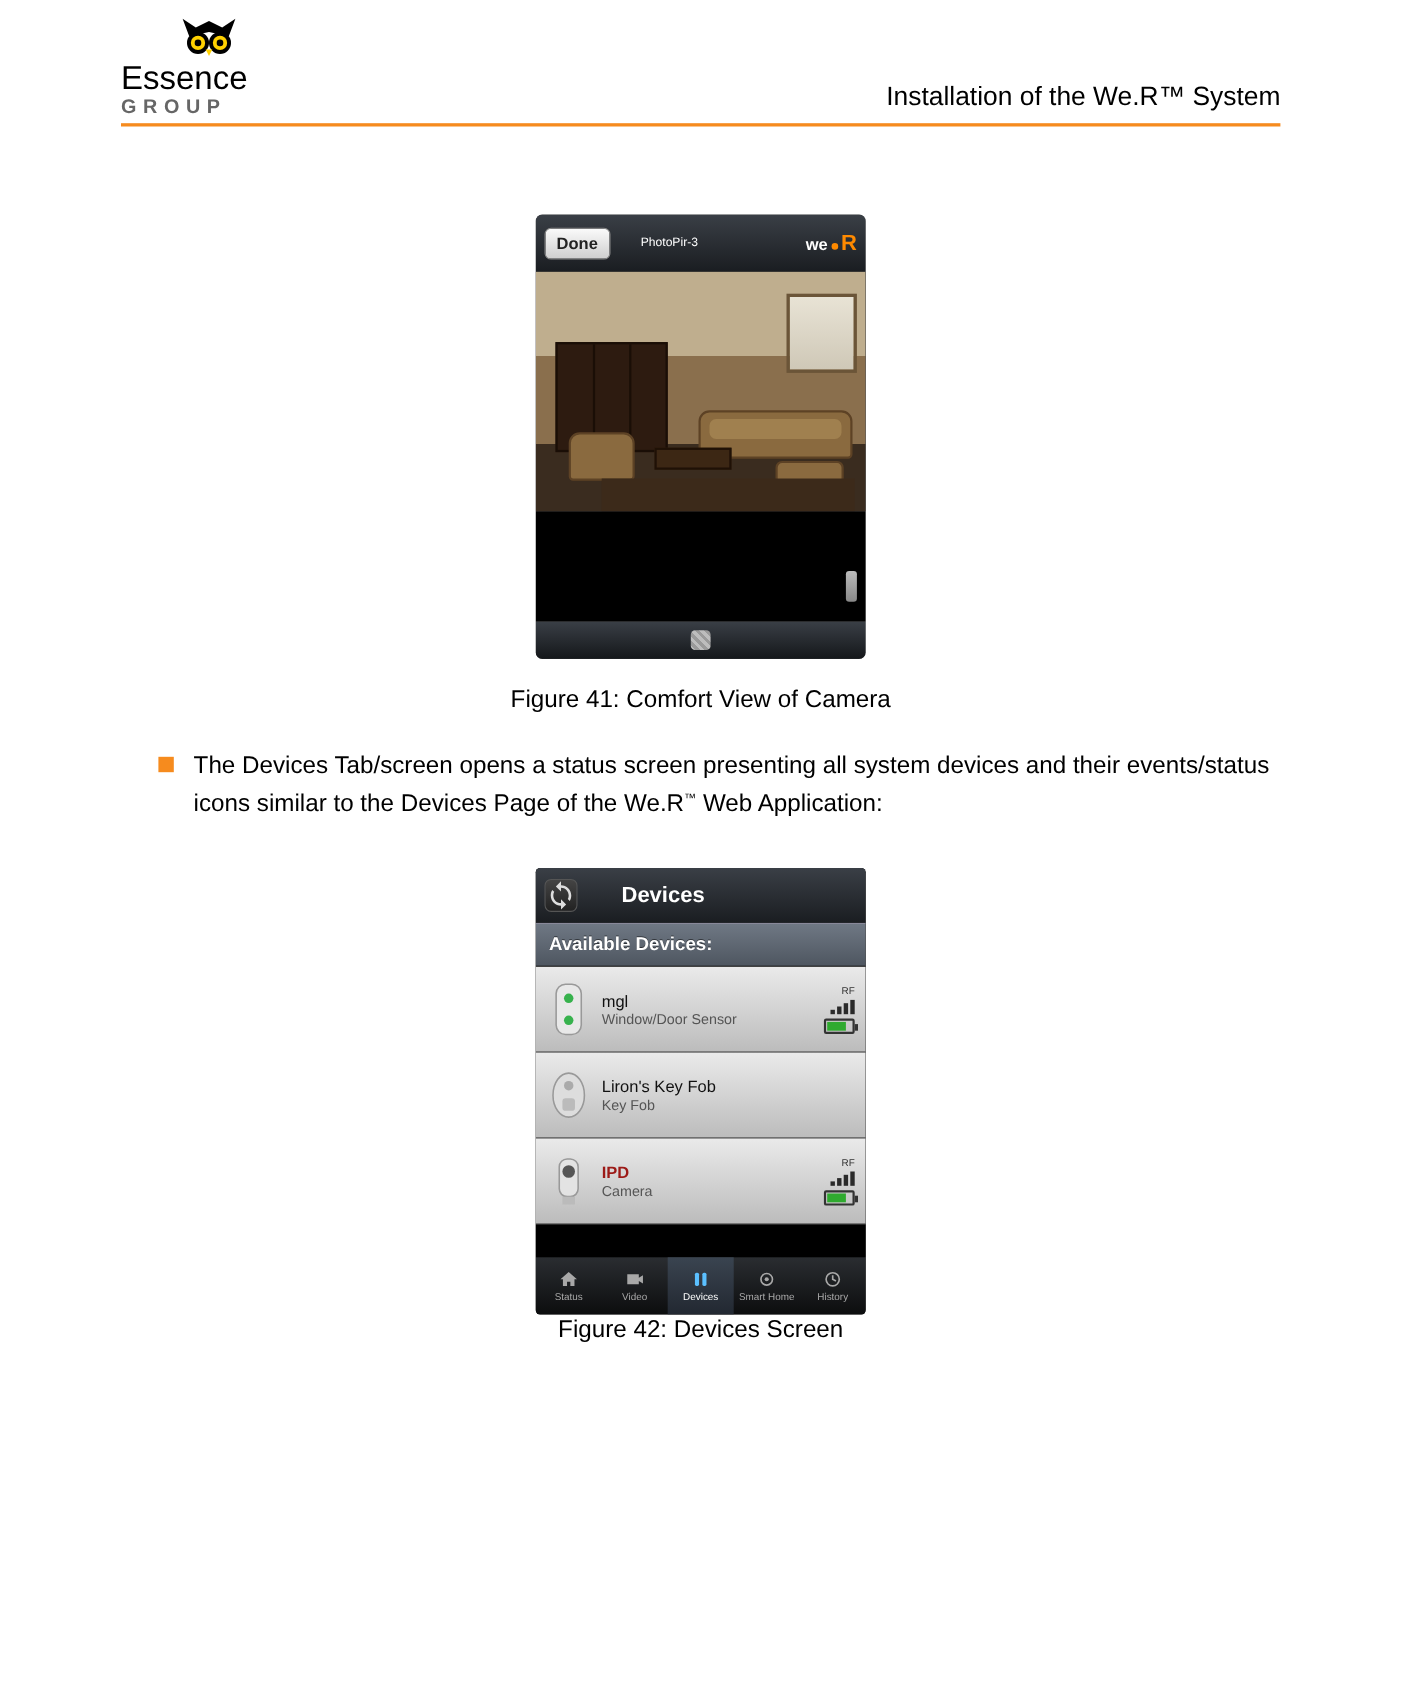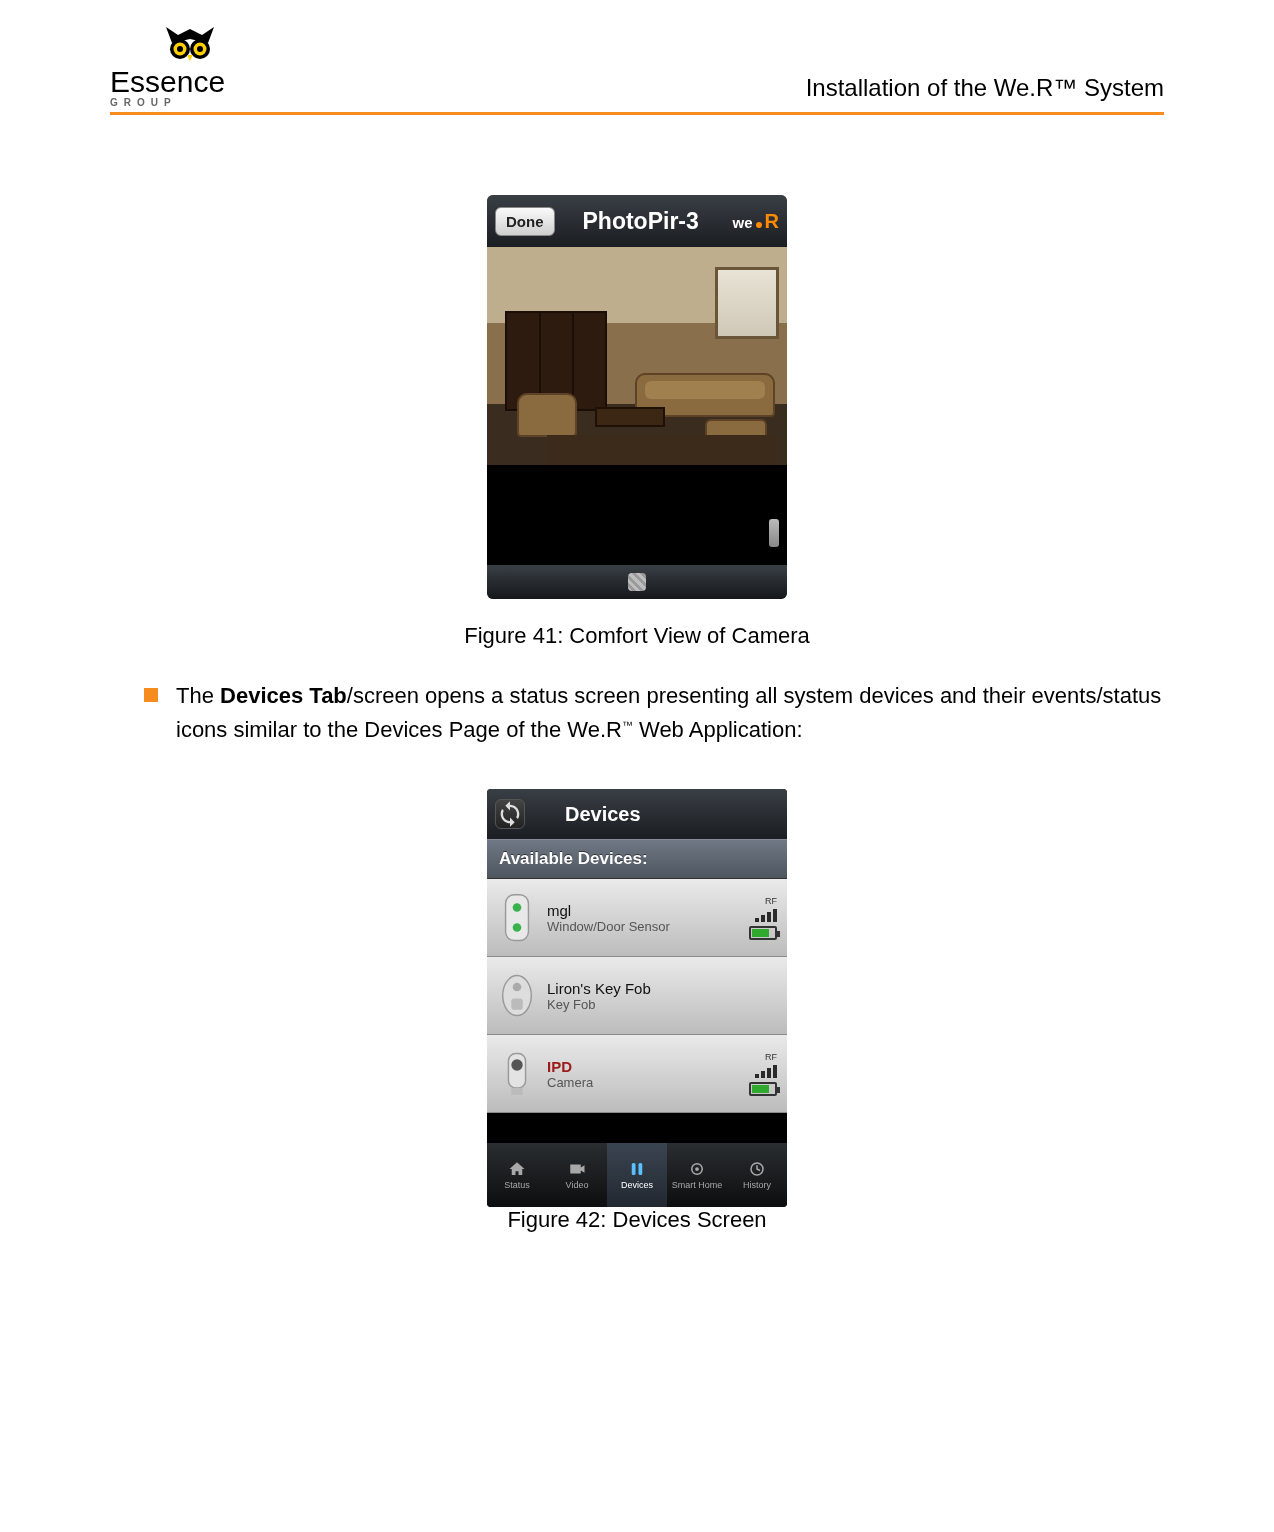--- a/index.html
+++ b/index.html
@@ -3,30 +3,30 @@
 <meta charset="utf-8">
 <style>
   * { box-sizing: border-box; margin: 0; padding: 0; }
   html, body { width: 1274px; height: 1532px; background: #ffffff; font-family: Arial, Helvetica, sans-serif; color: #000; }
   .page { position: relative; width: 1274px; height: 1532px; padding: 0 110px; }
   .header { padding-top: 28px; display: flex; justify-content: space-between; align-items: flex-end; height: 108px; }
   .logo { width: 160px; }
   .logo .owl { display: flex; justify-content: center; }
   .logo .owl svg { width: 56px; height: 40px; }
   .logo .essence { font-size: 30px; letter-spacing: 0px; font-weight: 500; color: #000; }
-  .logo .group { font-size: 10px; letter-spacing: 6px; color: #666; font-weight: 700; margin-top: -2px; }
+  .logo .group { font-size: 18px; letter-spacing: 6px; color: #666; font-weight: 700; margin-top: -2px; }
   .header-title { font-size: 24px; color: #000; padding-bottom: 6px; }
   .hr { height: 3px; background: #f68b1e; margin-top: 4px; }
   .content { padding-top: 80px; }
 
   .phone-wrap { display: flex; justify-content: center; }
   .phone1 { width: 300px; background: #737373; border-radius: 6px; overflow: hidden; }
   .phone1 .topbar { height: 52px; background: linear-gradient(#3a3f46,#1a1d21); display: flex; align-items: center; padding: 0 8px; gap: 28px; }
   .done-btn { background: linear-gradient(#fafafa,#cfcfcf); border: 1px solid #888; border-radius: 6px; font-size: 15px; font-weight: 600; padding: 5px 10px; color: #222; }
-  .photopir { color: #fff; font-size: 23px; font-weight: 700; }
+  .photopir { color: #fff; font-size: 11px; font-weight: 400; }
   .wer-logo { margin-left: auto; display: flex; align-items: baseline; gap: 2px; }
   .wer-we { color: #fff; font-size: 15px; font-weight: 600; }
   .wer-dot { width: 6px; height: 6px; background: #ff8a00; border-radius: 50%; display: inline-block; margin: 0 1px; }
   .wer-r { color: #ff8a00; font-size: 20px; font-weight: 700; }
   .room { width: 100%; height: 218px; background: #1a1510; position: relative; overflow: hidden; }
   .room .wall { position: absolute; inset: 0; background: linear-gradient(#bfae8e 0 35%, #8a6f4d 35% 72%, #3a2c1f 72% 100%); }
   .room .cabinet { position: absolute; left: 18px; top: 64px; width: 102px; height: 100px; background: #2d1b10; border: 2px solid #1a0e06; }
   .room .cabinet::before, .room .cabinet::after { content: ""; position: absolute; background: #1a0e06; }
   .room .cabinet::before { left: 33%; top: 0; width: 2px; height: 100%; }
   .room .cabinet::after  { left: 66%; top: 0; width: 2px; height: 100%; }
@@ -40,21 +40,21 @@
   .phone1 .blackbar { height: 100px; background: #000; position: relative; }
   .phone1 .blackbar .tray { position: absolute; right: 8px; top: 54px; width: 10px; height: 28px; background: linear-gradient(#bbb,#888); border-radius: 3px; }
   .phone1 .footer { height: 34px; background: linear-gradient(#3a3f46,#14171a); display: flex; justify-content: center; align-items: center; }
   .phone1 .footer .sq { width: 18px; height: 18px; border-radius: 4px; background: repeating-linear-gradient(45deg,#bdbdbd 0 3px,#9a9a9a 3px 6px); }
 
   .caption { text-align: center; font-size: 22px; margin-top: 24px; }
   .caption2 { text-align: center; font-size: 22px; }
 
   .bullet-row { display: flex; gap: 18px; margin: 30px 0 0 34px; font-size: 22px; line-height: 1.55; }
   .bullet-sq { width: 14px; height: 14px; background: #f68b1e; margin-top: 9px; flex: 0 0 auto; }
-  .bullet-text b { font-weight: 700; }
+  .bullet-text b { font-weight: 400; }
   .tm { font-size: 11px; vertical-align: super; }
 
   .phone2-wrap { display: flex; justify-content: center; margin-top: 42px; }
   .phone2 { width: 300px; background: #000; border-radius: 4px; overflow: hidden; }
   .phone2 .topbar2 { height: 50px; background: linear-gradient(#3a3f46,#1a1d21); display: flex; align-items: center; padding: 0 8px; gap: 40px; }
   .refresh { width: 30px; height: 30px; border-radius: 6px; background: linear-gradient(#444,#222); border: 1px solid #555; color: #ddd; display: flex; align-items: center; justify-content: center; font-size: 18px; }
   .devices-title { color: #fff; font-size: 20px; font-weight: 700; }
   .section-head { height: 40px; background: linear-gradient(#6f7884,#4e5660); color: #fff; font-weight: 700; font-size: 17px; display: flex; align-items: center; padding: 0 12px; text-shadow: 0 -1px 0 rgba(0,0,0,.5); border-top: 1px solid #889; border-bottom: 1px solid #333; }
   .dev-row { height: 78px; display: flex; align-items: center; padding: 0 10px; gap: 10px; border-bottom: 1px solid #8a8a8a; background: linear-gradient(#eaeaea,#bcbcbc); position: relative; }
   .dev-icon { width: 40px; height: 48px; display: flex; align-items: center; justify-content: center; }
@@ -67,21 +67,21 @@
   .sig-bars { display: flex; gap: 2px; align-items: flex-end; height: 14px; }
   .sig-bars span { width: 4px; background: #2a2a2a; }
   .sig-bars span:nth-child(1){height:4px}
   .sig-bars span:nth-child(2){height:7px}
   .sig-bars span:nth-child(3){height:10px}
   .sig-bars span:nth-child(4){height:13px}
   .battery { width: 28px; height: 14px; border: 2px solid #333; border-radius: 2px; position: relative; margin-top: 2px; }
   .battery::after { content:""; position:absolute; right:-5px; top:3px; width:3px; height:6px; background:#333; }
   .battery .fill { position:absolute; left:1px; top:1px; bottom:1px; width: 70%; background:#2faa2f; }
   .dev-gap { height: 30px; background: #000; }
-  .tabbar { height: 64px; background: linear-gradient(#2a2d31,#0c0d0e); display: flex; }
+  .tabbar { height: 52px; background: linear-gradient(#2a2d31,#0c0d0e); display: flex; }
   .tab { flex: 1; display: flex; flex-direction: column; align-items: center; justify-content: center; gap: 2px; color: #a8a8a8; font-size: 9px; }
   .tab.active { background: linear-gradient(#3a4450,#222831); color: #fff; }
   .tab svg { width: 22px; height: 18px; }
 
   .footer-bar { position: absolute; bottom: 60px; left: 110px; right: 110px; display: flex; justify-content: space-between; font-size: 16px; color: #000; }
   .footer-bar .tm2 { font-size: 9px; vertical-align: super; }
 </style>
 </head>
 <body>
 

